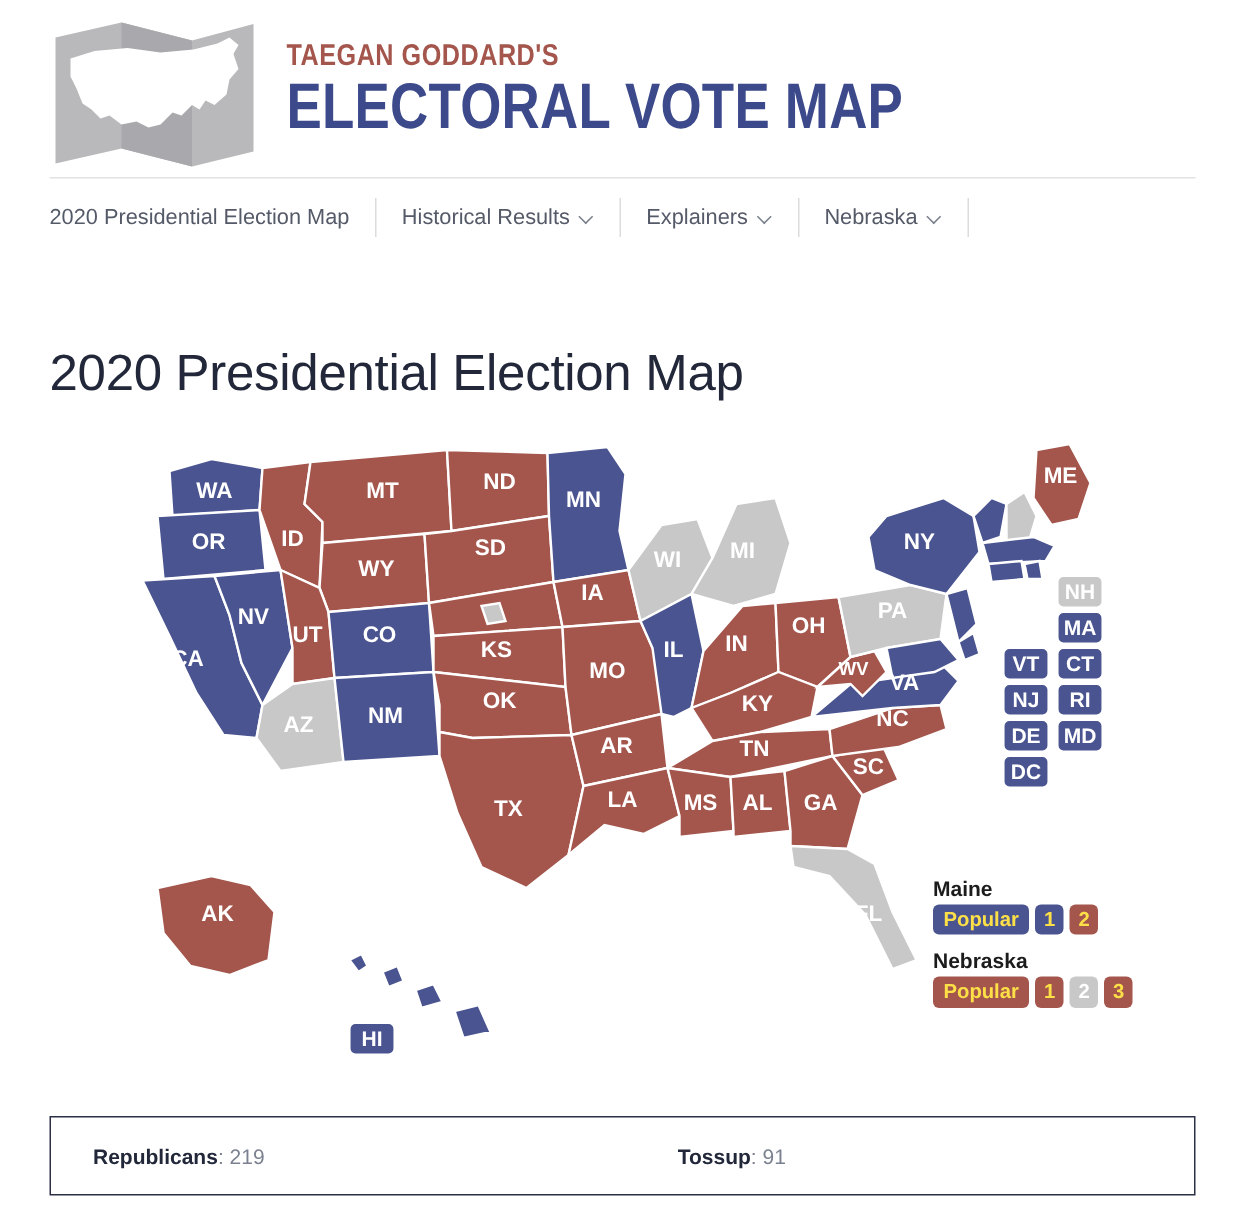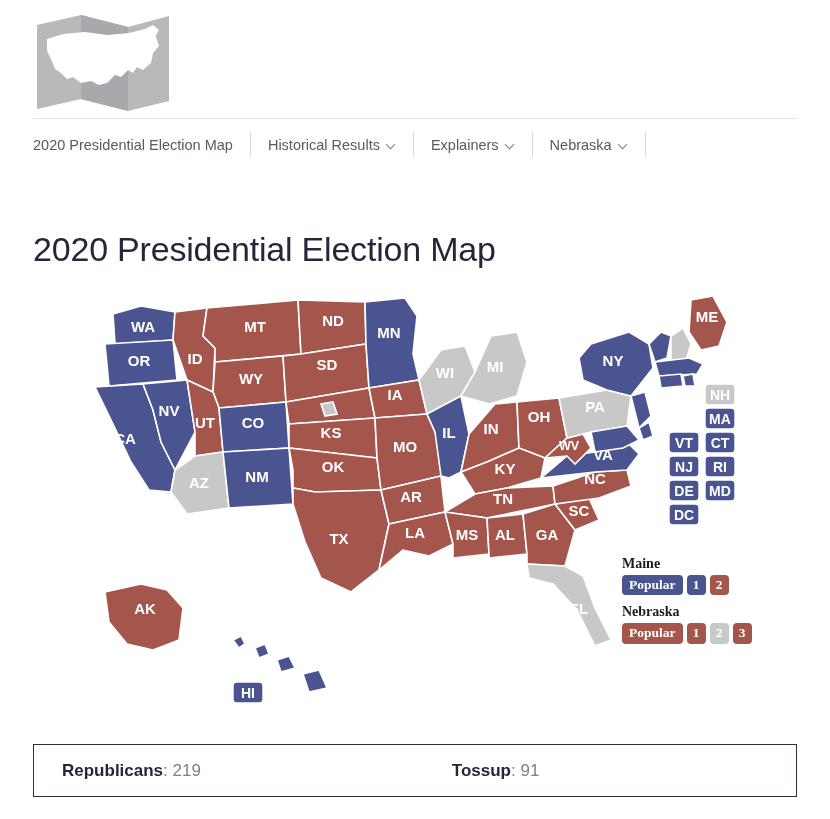--- a/index.html
+++ b/index.html
@@ -71,61 +71,65 @@
   .st-label {
     font-family: "Liberation Sans", sans-serif;
     font-weight: bold; font-size: 15px; fill: #ffffff;
     text-anchor: middle; paint-order: stroke;
   }
   .st-label.sm { font-size: 12.5px; }
   .box-label { font-size: 14px; font-weight: bold; fill: #ffffff; text-anchor: middle; }
 
   
   .districts {
-    position: absolute; right: 38px; top: 264px;
-    width: 170px; font-size: 13.5px; font-family: Liberation Serif, serif;
+    position: absolute; right: 38px; top: 292px;
+    width: 170px; font-size: 13.5px;
   }
   .dist-name { font-weight: bold; color: #1c1c1c; margin-bottom: 3px; font-size: 14px;}
   .dist-row { display: flex; gap: 4px; margin-bottom: 9px; }
   .pill {
-    border-radius: 4px; color: #ffffff; font-weight: bold;
+    border-radius: 4px; color: #fde047; font-weight: bold;
     font-size: 13.5px; padding: 2px 7px; line-height: 1.25;
     display: inline-block; text-align: center;
   }
   .pill.num { min-width: 19px; padding: 2px 5px; }
   .pill.dem { background: #4a5490; }
   .pill.rep { background: #a4564d; }
   .pill.toss { background: #c8c8c8; color: #ffffff; }
 
   
   .tally {
     position: absolute; left: 33px; right: 33px; bottom: 22px;
     border: 1px solid #2b3044; height: 53px;
     display: flex; align-items: center;
   }
-  .tally-cell { flex: 1 1 0; padding-left: 28px; font-size: 17px; color: #7b8190; white-space: nowrap;}
+  .tally-cell { flex: 1 1 0; padding-left: 28px; font-size: 14px; color: #7b8190; white-space: nowrap;}
   .tally-cell:nth-child(2) { padding-left: 62px; flex: 1.05; }
   .tally-cell:nth-child(3) { padding-left: 54px; }
   .tally-key { font-weight: bold; color: #22283a; }
 </style>
 </head>
 <body>
 
 <div id="page">
 
   <div class="header">
     <div class="logo-wrap">
       <svg viewBox="0 0 140 100" width="140" height="100" aria-hidden="true">
         <polygon points="4,12 48,2 95,14 136,3 136,88 95,98 48,86 4,96" fill="#b9b9bc"></polygon>
         <polygon points="48,2 95,14 95,98 48,86" fill="#a9a9ad"></polygon>
         <path fill="#ffffff" d="M14,26 L30,21 L52,19 L74,22 L96,20 L112,16 L122,21 L126,33 L120,40
           L118,50 L110,57 L104,54 L100,60 L95,57 L88,64 L82,62 L74,70 L66,72 L58,68 L48,70
           L40,64 L34,66 L28,60 L22,56 L18,46 L14,38 Z"></path>
         <path fill="#ffffff" d="M112,16 L120,12 L126,17 L122,24 L116,22 Z"></path>
       </svg>
+    </div>
+    <div class="brand">
+      <div class="brand-top">TAEGAN GODDARD'S</div>
+      <div class="brand-main">ELECTORAL VOTE MAP</div>
     </div>
   </div>
 
   <div class="rule"></div>
 
   <nav class="nav">
     <div class="nav-item">
       <span>2020 Presidential Election Map</span>
     </div>
     <div class="nav-div"></div>

